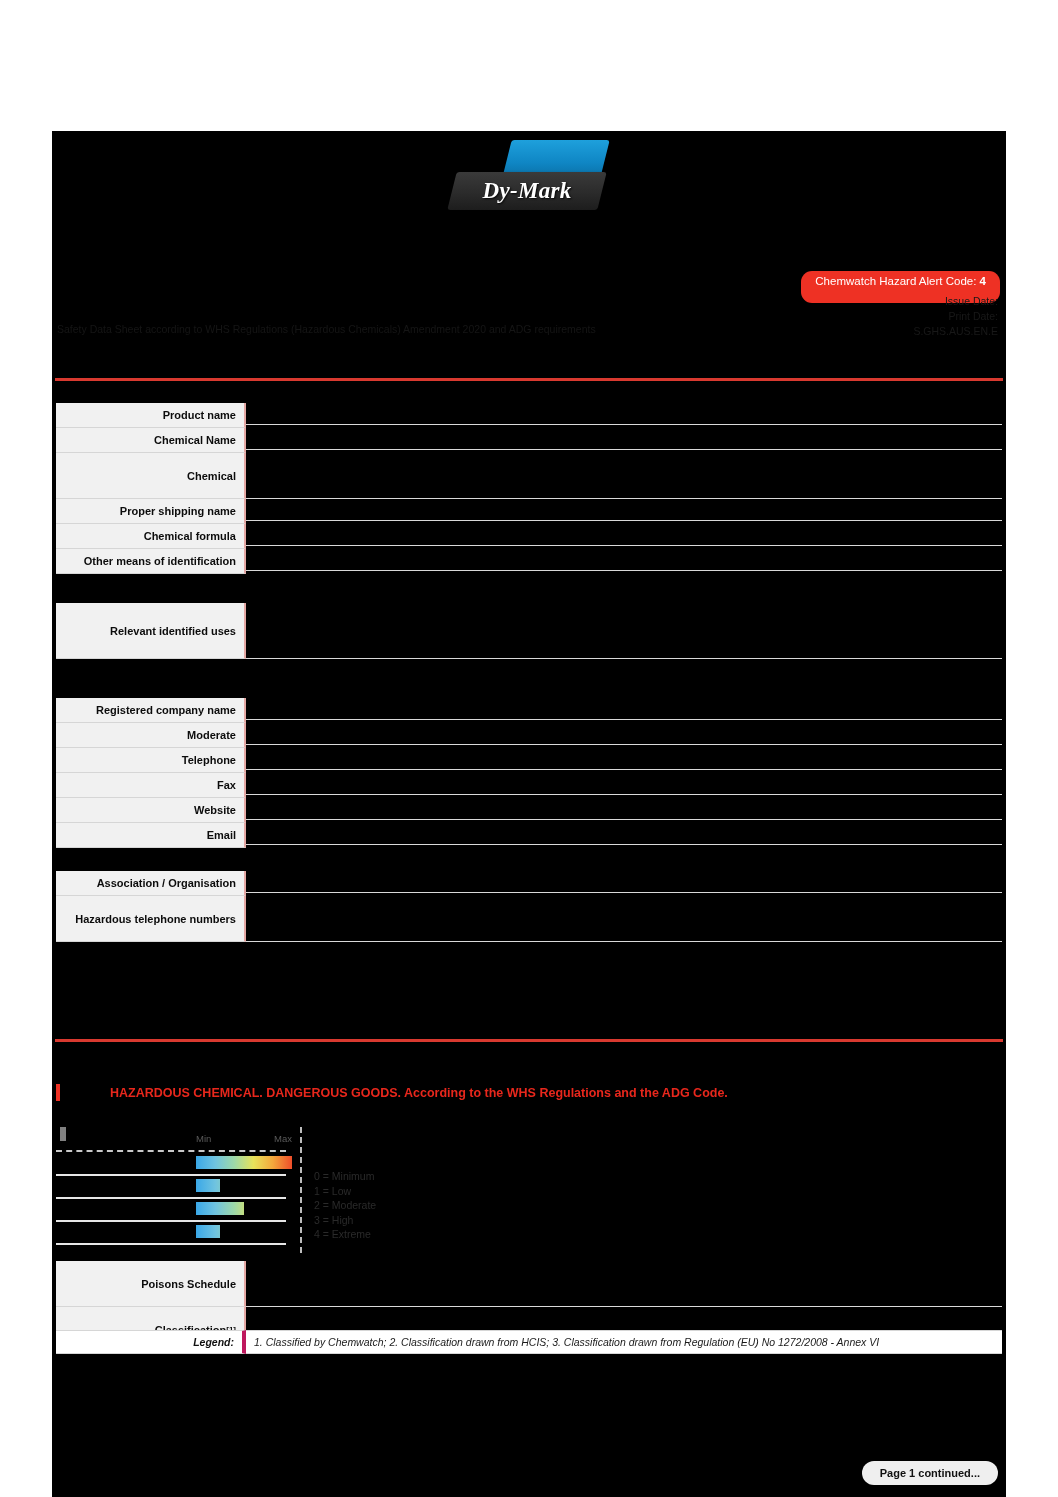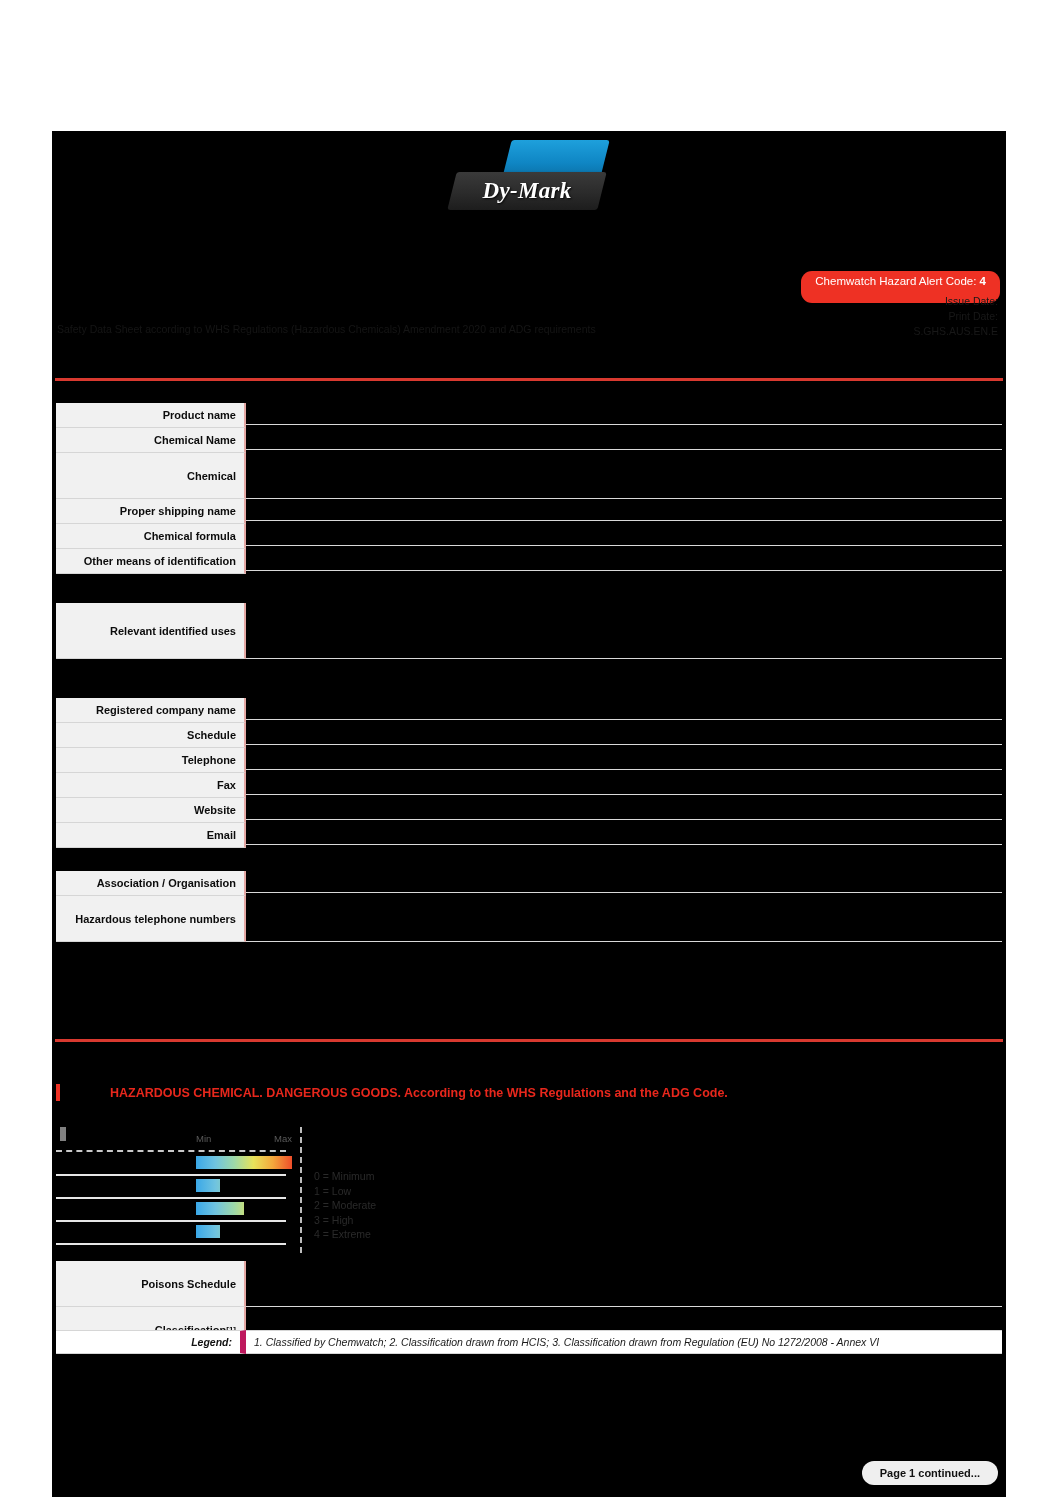--- a/index.html
+++ b/index.html
@@ -260,21 +260,21 @@
     position: absolute;
     left: 4px;
     top: 1199px;
     width: 946px;
     display: flex;
   }
   .legend-lab {
     width: 190px;
     flex: 0 0 190px;
     background: #ffffff;
-    border-right: 6px solid #be185d;
+    border-right: 4px solid #be185d;
     border-top: 1px solid #d6d6d6;
     border-bottom: 1px solid #d6d6d6;
     text-align: right;
     padding: 5px 8px 5px 4px;
     font-size: 10.5px;
     font-weight: bold;
     font-style: italic;
     color: #111;
   }
   .legend-txt {
@@ -360,21 +360,21 @@
         <div class="val"></div>
       </div>
     </div>
 
   <div class="tbl" id="tbl-supplier" style="top:567px">
       <div class="row">
         <div class="lab">Registered company name</div>
         <div class="val"></div>
       </div>
       <div class="row">
-        <div class="lab">Schedule</div>
+        <div class="lab">Moderate</div>
         <div class="val"></div>
       </div>
       <div class="row">
         <div class="lab">Telephone</div>
         <div class="val"></div>
       </div>
       <div class="row">
         <div class="lab">Fax</div>
         <div class="val"></div>
       </div>

